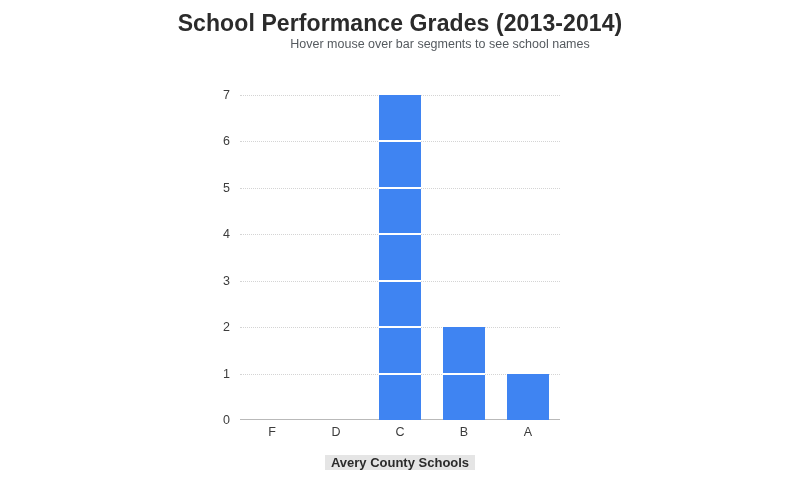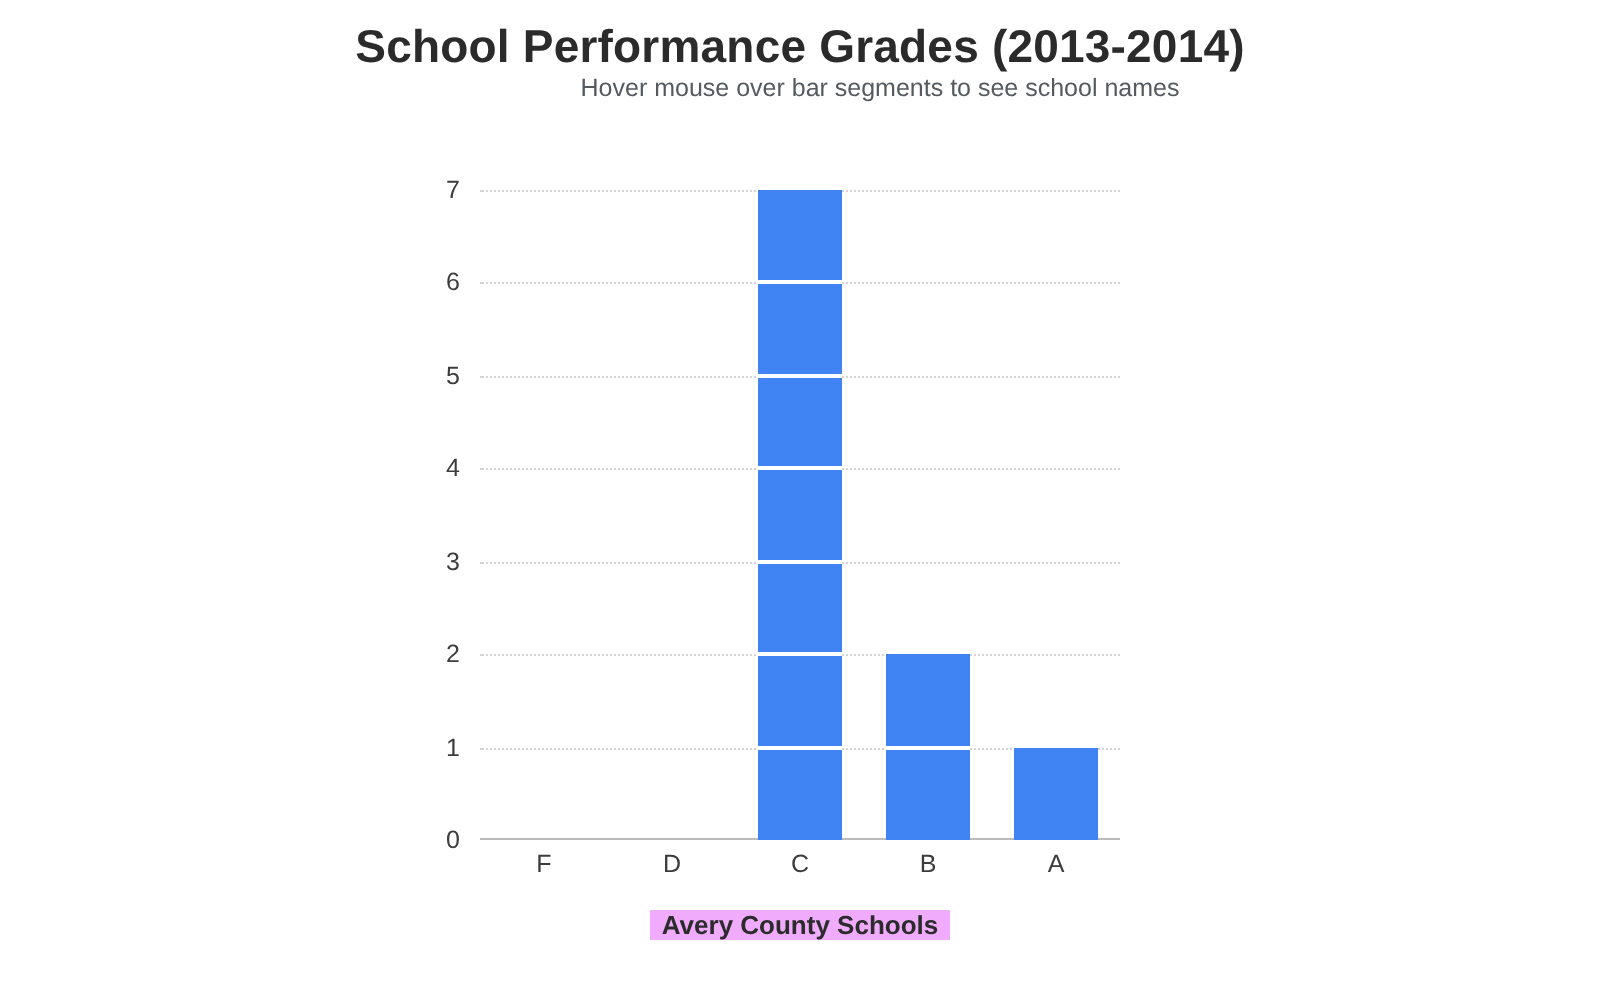--- a/index.html
+++ b/index.html
@@ -138,21 +138,21 @@
     width: 320px;
     text-align: center;
     font-size: 13px;
     font-weight: bold;
     color: #2b2b2b;
     background: #ffffff;
     padding: 0 2px;
     box-sizing: border-box;
   }
   .group-label-inner {
-    background: #f0abfc;
+    background: #e5e5e5;
     padding: 0 6px;
   }
 </style>
 </head>
 <body>
 
 <div id="chart-root">
 
   <div class="chart-title">School Performance Grades (2013-2014)</div>
   <div class="chart-subtitle">Hover mouse over bar segments to see school names</div>

